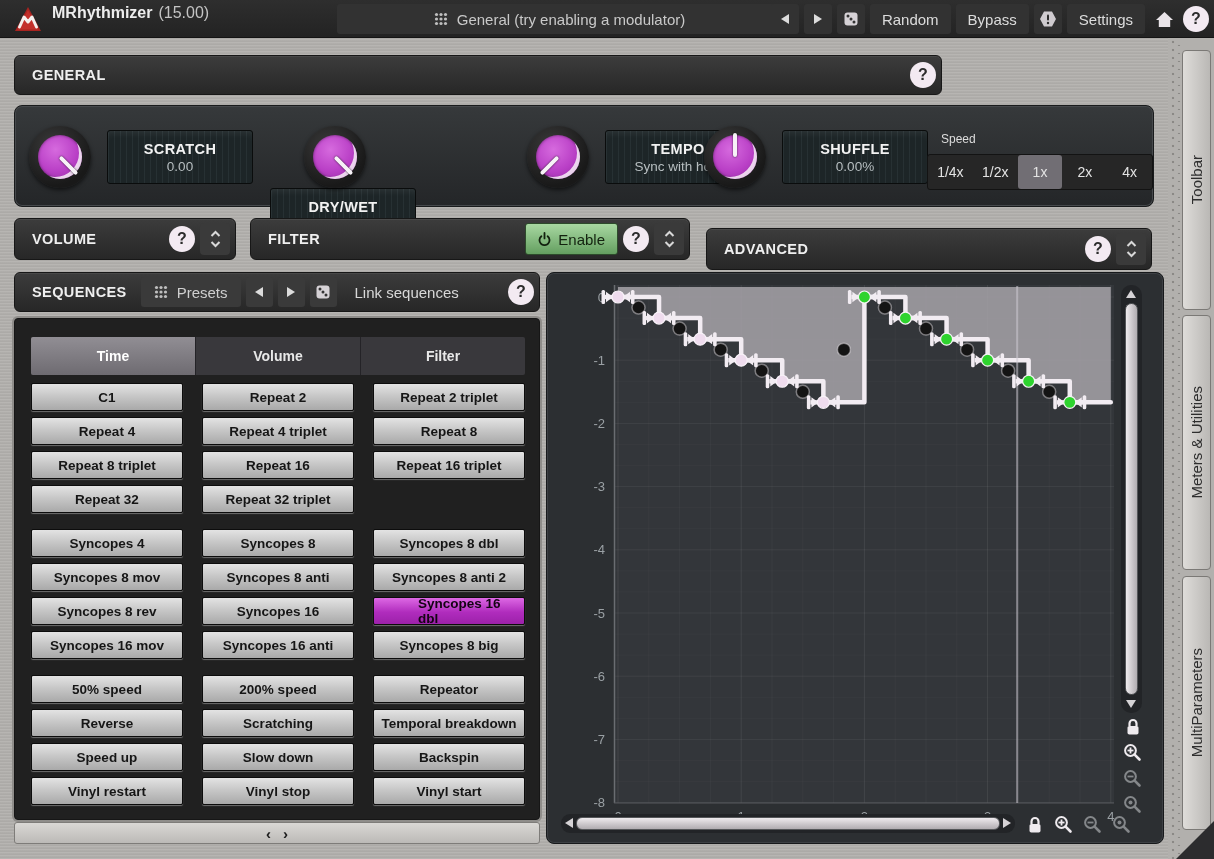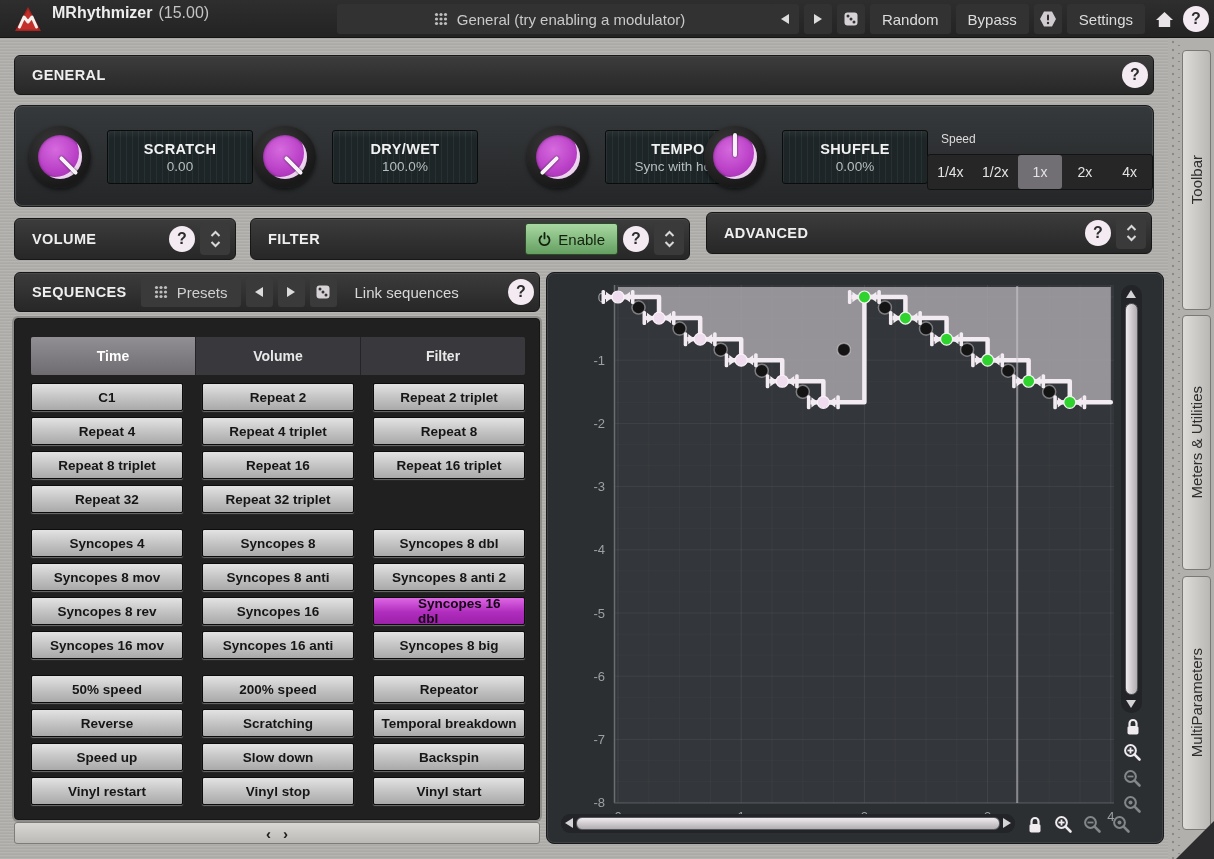--- a/index.html
+++ b/index.html
@@ -188,40 +188,40 @@
       <div class="tb-btn">Settings</div>
       <div class="tb-btn icon" style="background:none">
         <svg width="19" height="17" viewBox="0 0 19 17">
           <path d="M9.5 1 L18 9 H15.2 V16 H3.8 V9 H1 Z" fill="#e9e4e8"></path>
         </svg>
       </div>
       <div class="qmark">?</div>
     </div>
   </div>
 
-  <div class="hdrbar" style="left:14px; top:55px; width:1140px; height:40px;">
+  <div class="hdrbar" style="left:14px; top:55px; width:928px; height:40px;">
     <span class="t">GENERAL</span>
     <div class="miniright">
         <div class="qmark">?</div>
       </div>
   </div>
 
   <div class="knobpanel">
     <div id="knob-row">
         <div class="kgroup" style="left: 14px;">
           <div class="knob">
             <div class="kcore"></div>
             <div class="kptr" style="transform:rotate(135deg)"></div>
           </div>
           <div class="kbox">
             <div class="kl">SCRATCH</div>
             <div class="kv">0.00</div>
           </div>
         </div>
-        <div class="kgroup" style="left: 239px;">
+        <div class="kgroup" style="left: 239px; flex-direction: column;">
           <div class="knob">
             <div class="kcore"></div>
             <div class="kptr" style="transform:rotate(135deg)"></div>
           </div>
           <div class="kbox">
             <div class="kl">DRY/WET</div>
             <div class="kv">100.0%</div>
           </div>
         </div>
         <div class="kgroup" style="left: 464px; padding-left: 48px;">
@@ -281,21 +281,21 @@
       </div>
       <div class="qmark">?</div>
       <div class="collapse">
         <svg width="11" height="18" viewBox="0 0 11 18">
           <path d="M1.5 6 L5.5 2 L9.5 6" stroke="#d8d8d8" stroke-width="2" fill="none"></path>
             <path d="M1.5 12 L5.5 16 L9.5 12" stroke="#d8d8d8" stroke-width="2" fill="none"></path>
         </svg>
       </div>
     </div>
   </div>
-  <div class="hdrbar" style="left:706px; top:212px; width:446px; height:42px;">
+  <div class="hdrbar" style="left:706px; top:228px; width:446px; height:42px;">
     <span class="t">ADVANCED</span>
     <div class="miniright">
       <div class="qmark">?</div>
       <div class="collapse">
         <svg width="11" height="18" viewBox="0 0 11 18">
           <path d="M1.5 6 L5.5 2 L9.5 6" stroke="#d8d8d8" stroke-width="2" fill="none"></path>
             <path d="M1.5 12 L5.5 16 L9.5 12" stroke="#d8d8d8" stroke-width="2" fill="none"></path>
         </svg>
       </div>
     </div>

